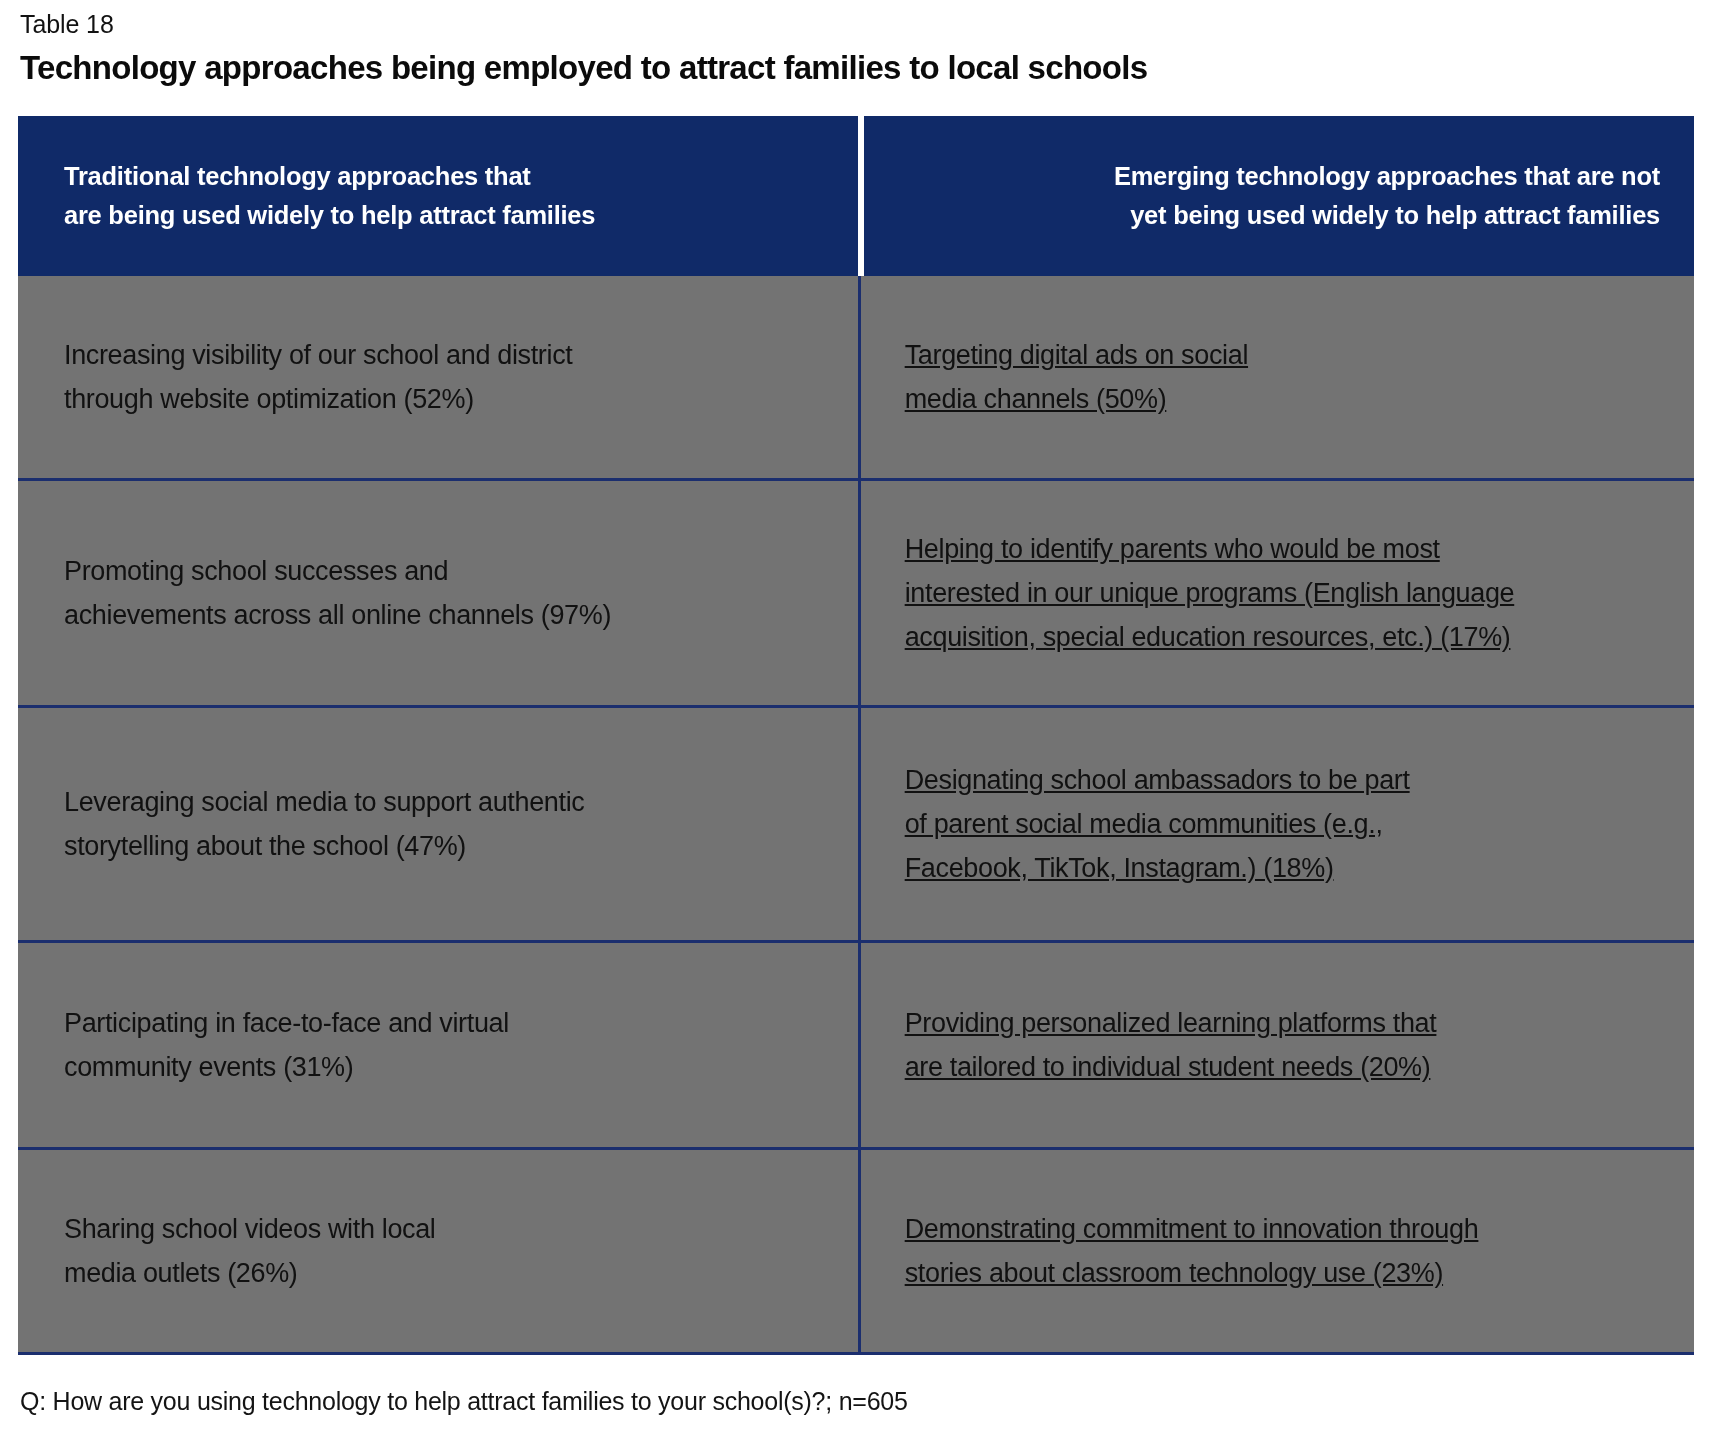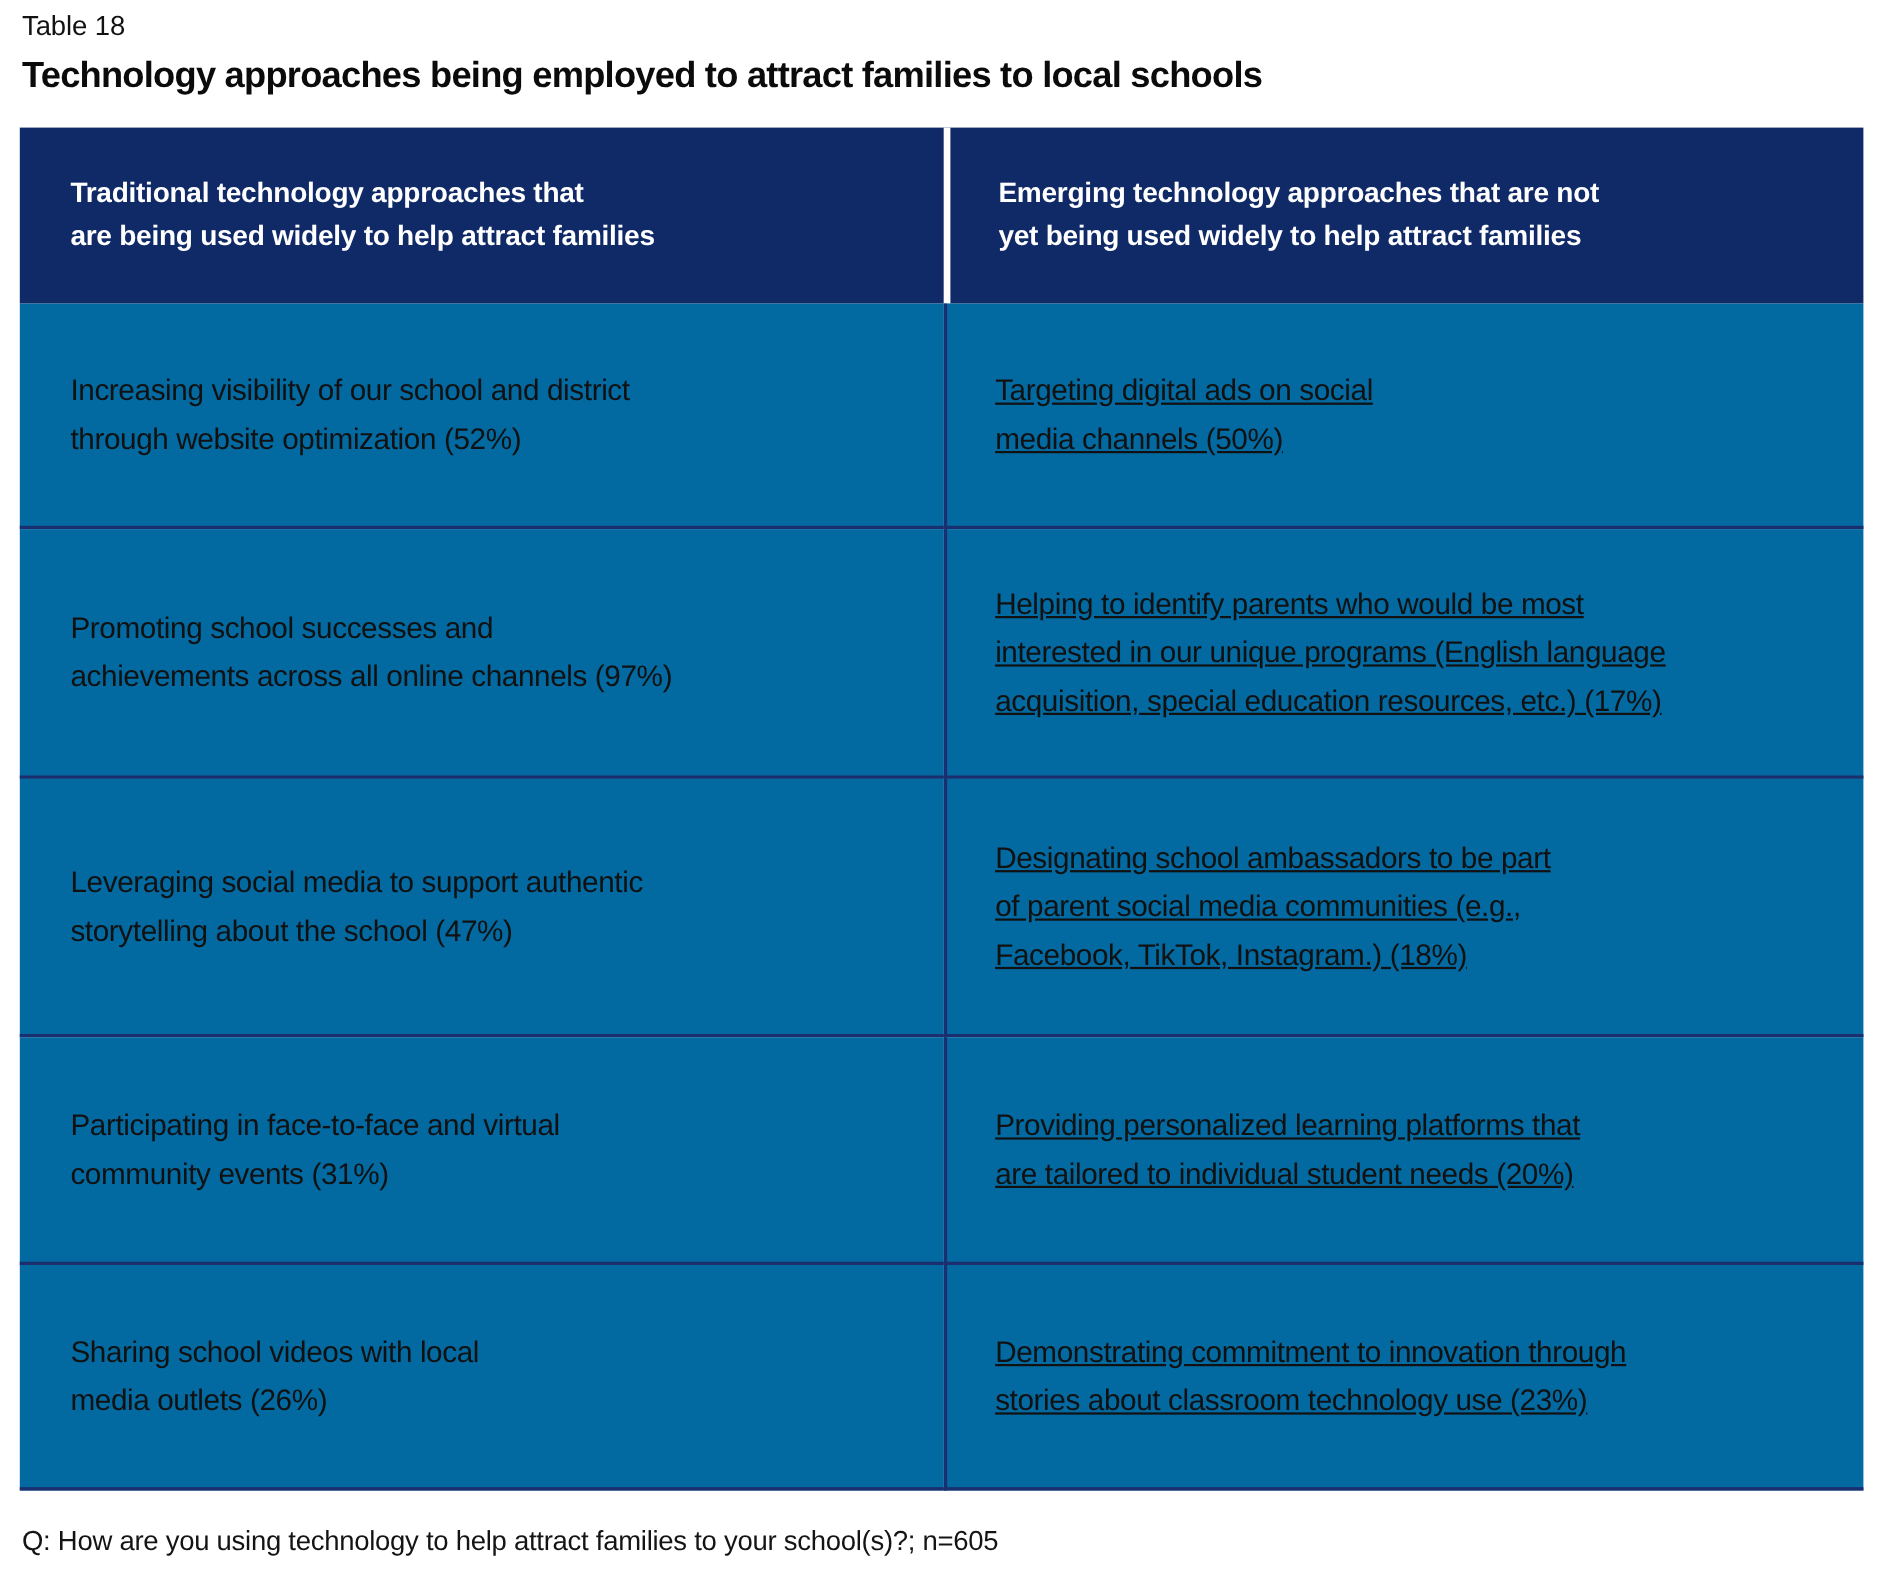--- a/index.html
+++ b/index.html
@@ -69,32 +69,33 @@
     letter-spacing: -0.25px;
     height: 160px;
     padding: 0 34px 0 46px;
     border: none;
     margin-top: 22px;
   }
   thead th.head-left  { padding-left: 46px; }
   thead th.head-right {
     padding-left: 44px;
     border-left: 6px solid #ffffff;
+    text-align: right;
   }
 
   tbody td {
     vertical-align: middle;
     font-size: 27px;
     line-height: 44px;
     font-weight: 400;
     color: #111111;
     letter-spacing: -0.35px;
     border-bottom: 3px solid #1b2e6e;
     padding: 26px 30px 26px 46px;
-    background: #0369a1;
+    background: #737373;
   }
   tbody td.col-right {
     border-left: 3px solid #1b2e6e;
     padding-left: 44px;
     padding-right: 24px;
     text-decoration: underline;
   }
   tbody tr.r0 td { height: 150px; }
   tbody tr.r1 td { height: 172px; }
   tbody tr.r2 td { height: 180px; }

